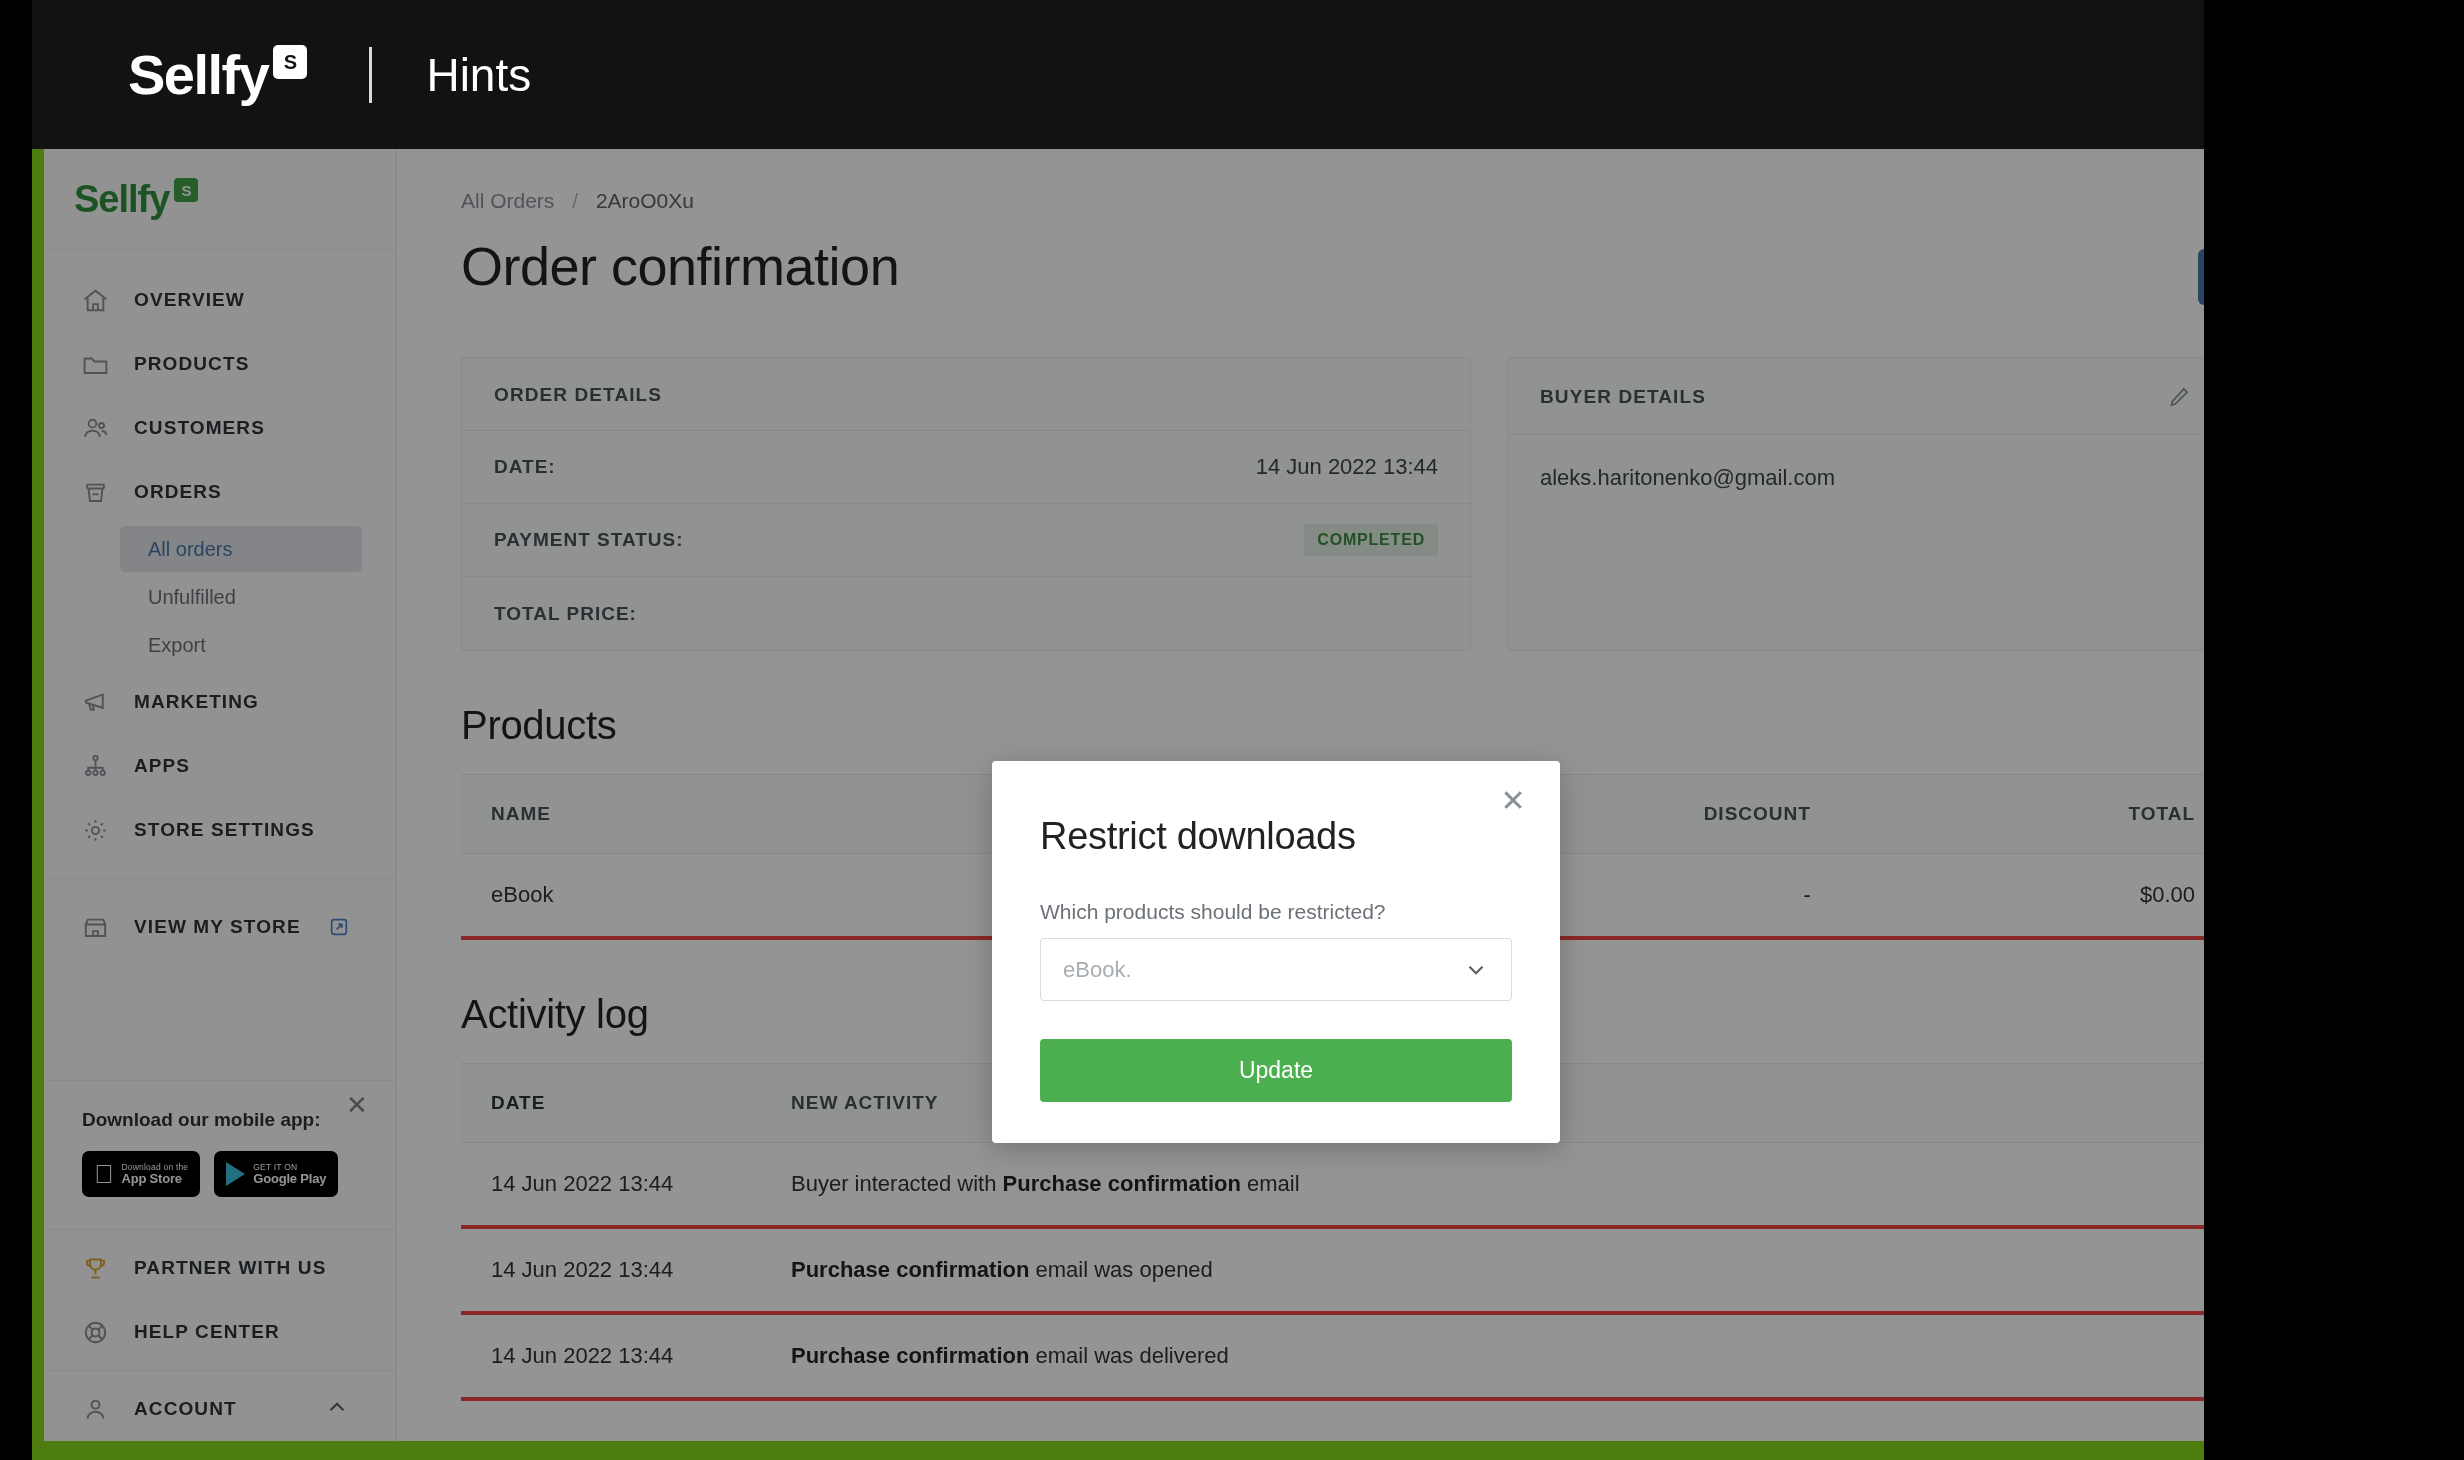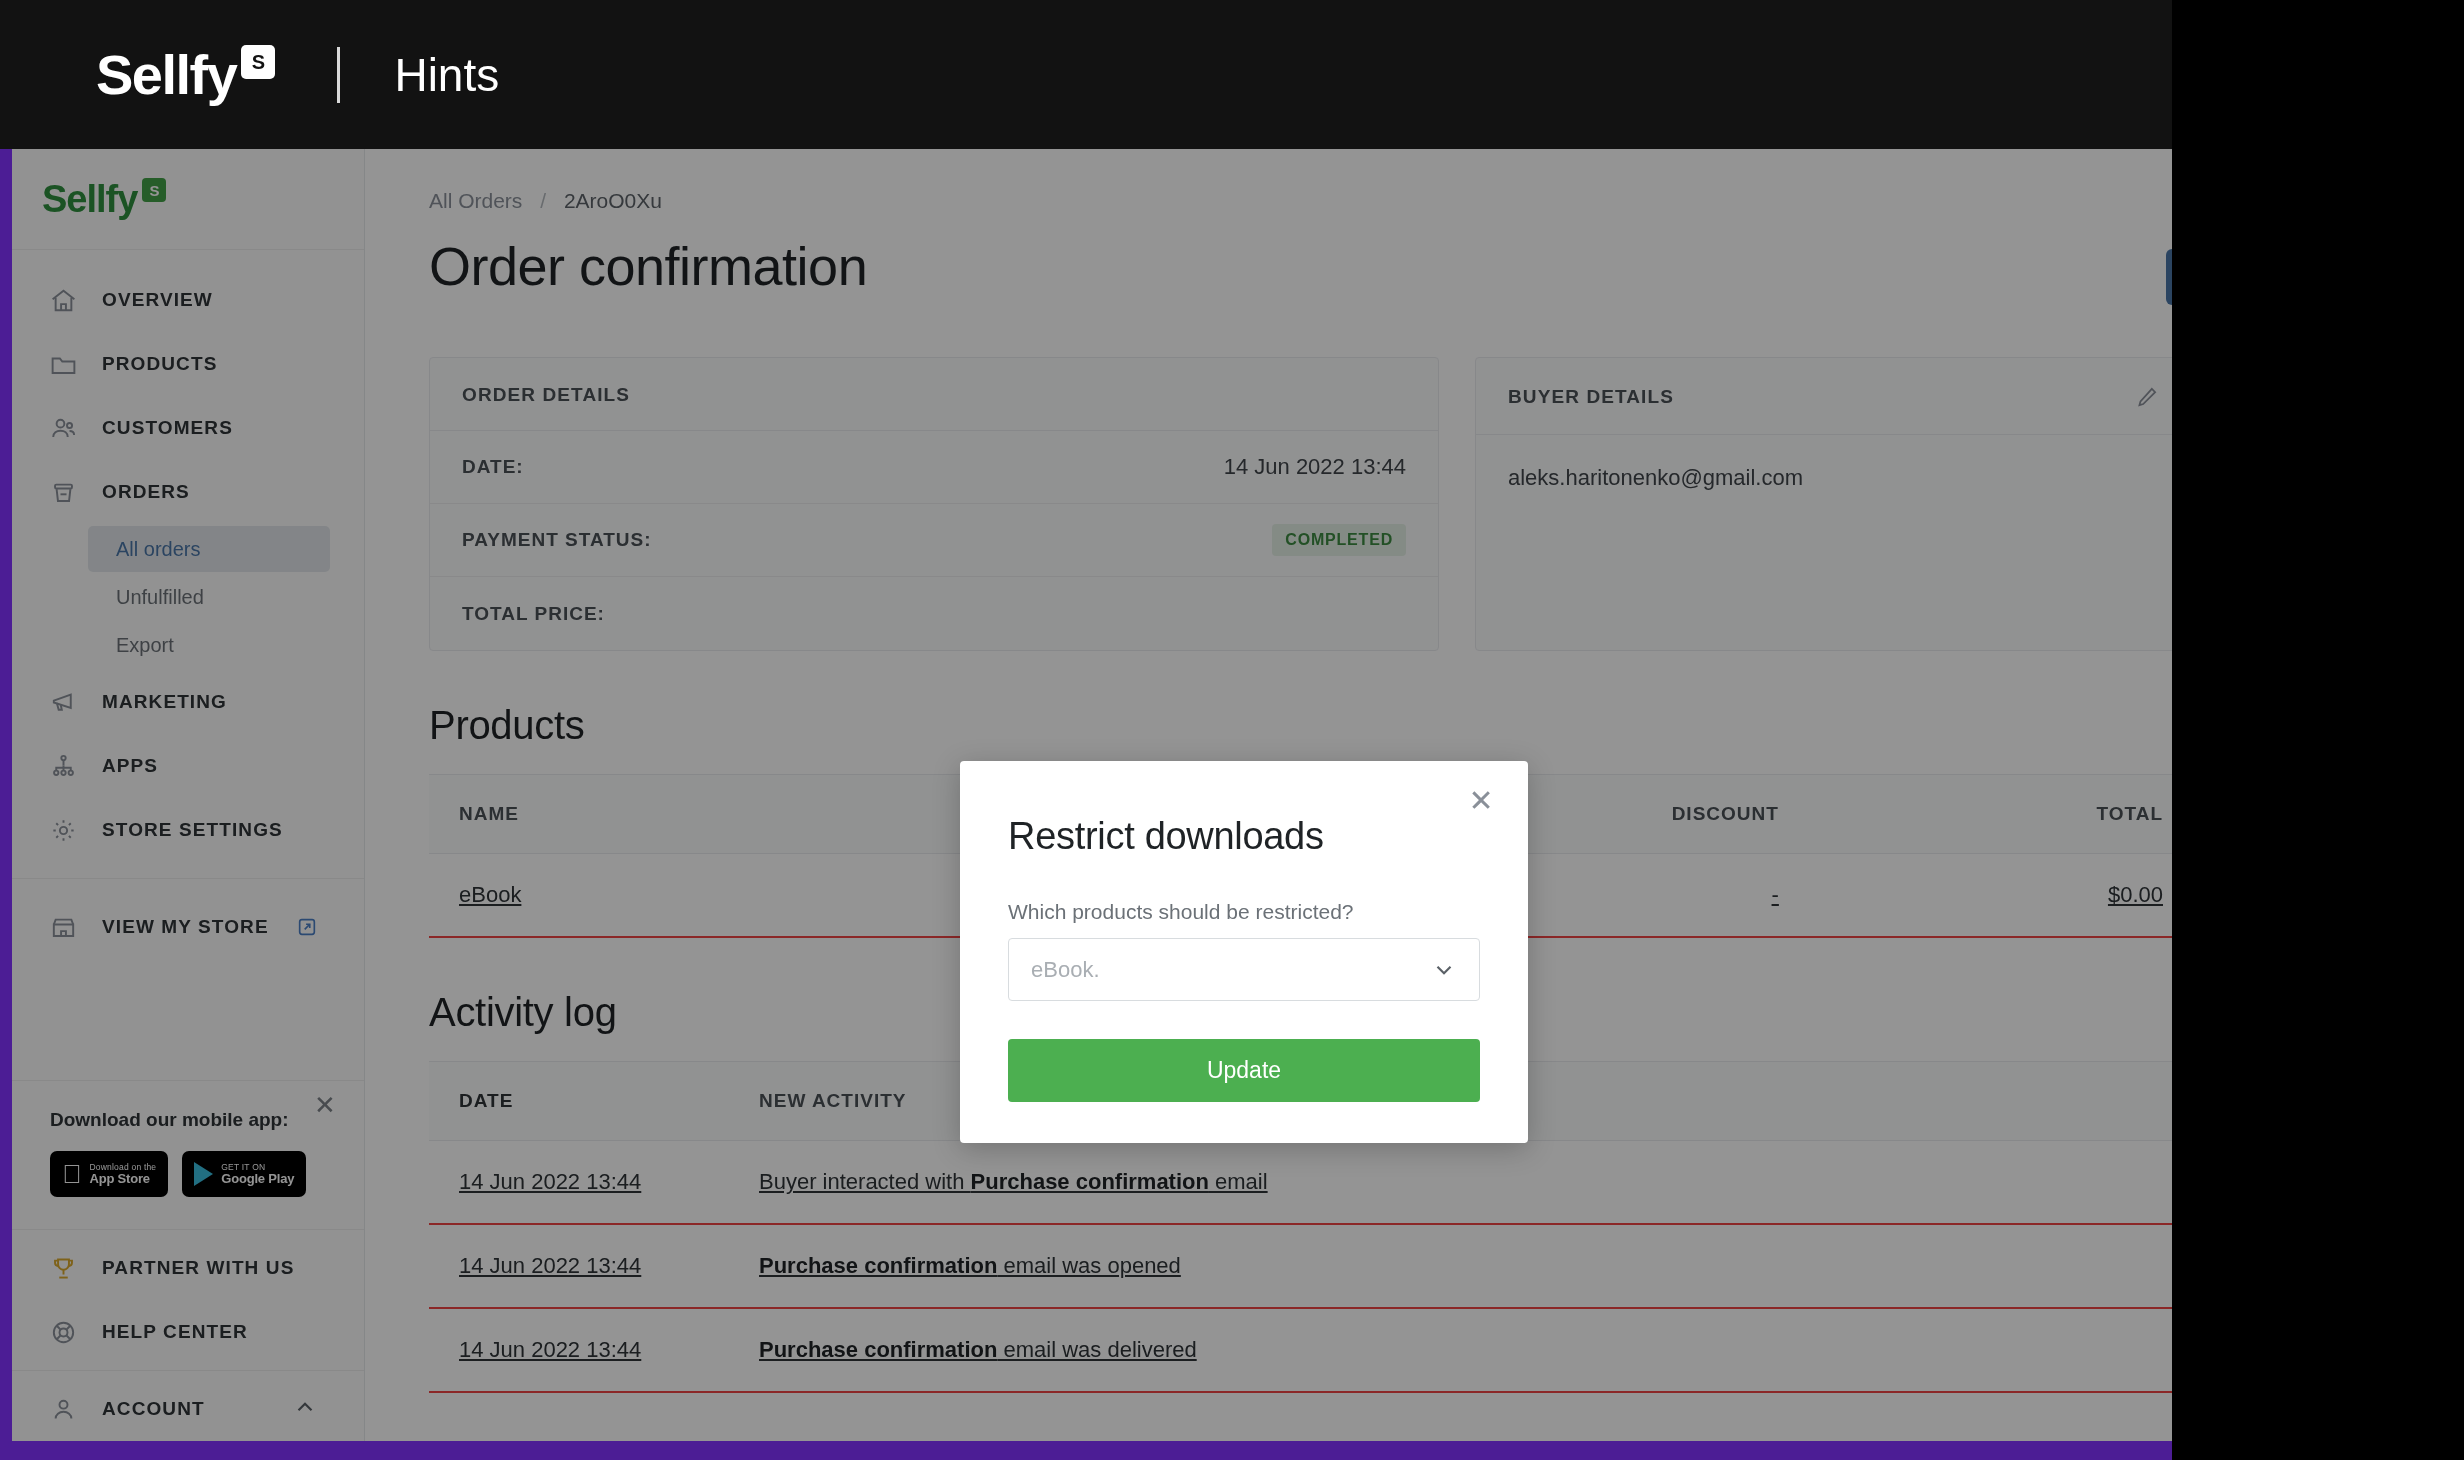--- a/index.html
+++ b/index.html
@@ -7,22 +7,23 @@
   html, body {
     width: 2464px; height: 1460px;
     background: #000;
     font-family: "Liberation Sans", sans-serif;
     overflow: hidden;
   }
 
   #app {
     position: relative;
     width: 2172px; height: 1460px;
-    background: #4c1d95;
+    background: #4d7c0f;
     overflow: hidden;
+    margin-left: 32px;
   }
 
   
   .topbar {
     position: absolute; top: 0; left: 0;
     width: 2464px; height: 149px;
     background: #121212;
     display: flex; align-items: center;
     padding-left: 96px;
     z-index: 60;
@@ -213,22 +214,21 @@
   }
   table.data { width: 1764px; border-collapse: collapse; }
   table.data th {
     font-size: 19px; font-weight: 700; letter-spacing: 1px;
     color: #4b5157; text-transform: uppercase;
     text-align: left; padding: 28px 30px; background: #fafbfc;
     border-top: 1px solid #e9ebee; border-bottom: 1px solid #e9ebee;
   }
   table.data td {
     font-size: 22px; color: #2f3438; padding: 28px 30px;
-    border-bottom: 2px solid #ef4444;
-    text-decoration: underline;
+    border-bottom: 4px solid #ef4444;
   }
   table.data .num { text-align: right; }
   table.data td.num { color: #2f3438; }
   table.data .act-date { width: 300px; color: #2f3438; }
   table.data td b { font-weight: 700; color: #1f2326; }
 
   
   .help-fab {
     position: absolute; right: 54px; bottom: 38px;
     height: 76px; padding: 0 40px;

